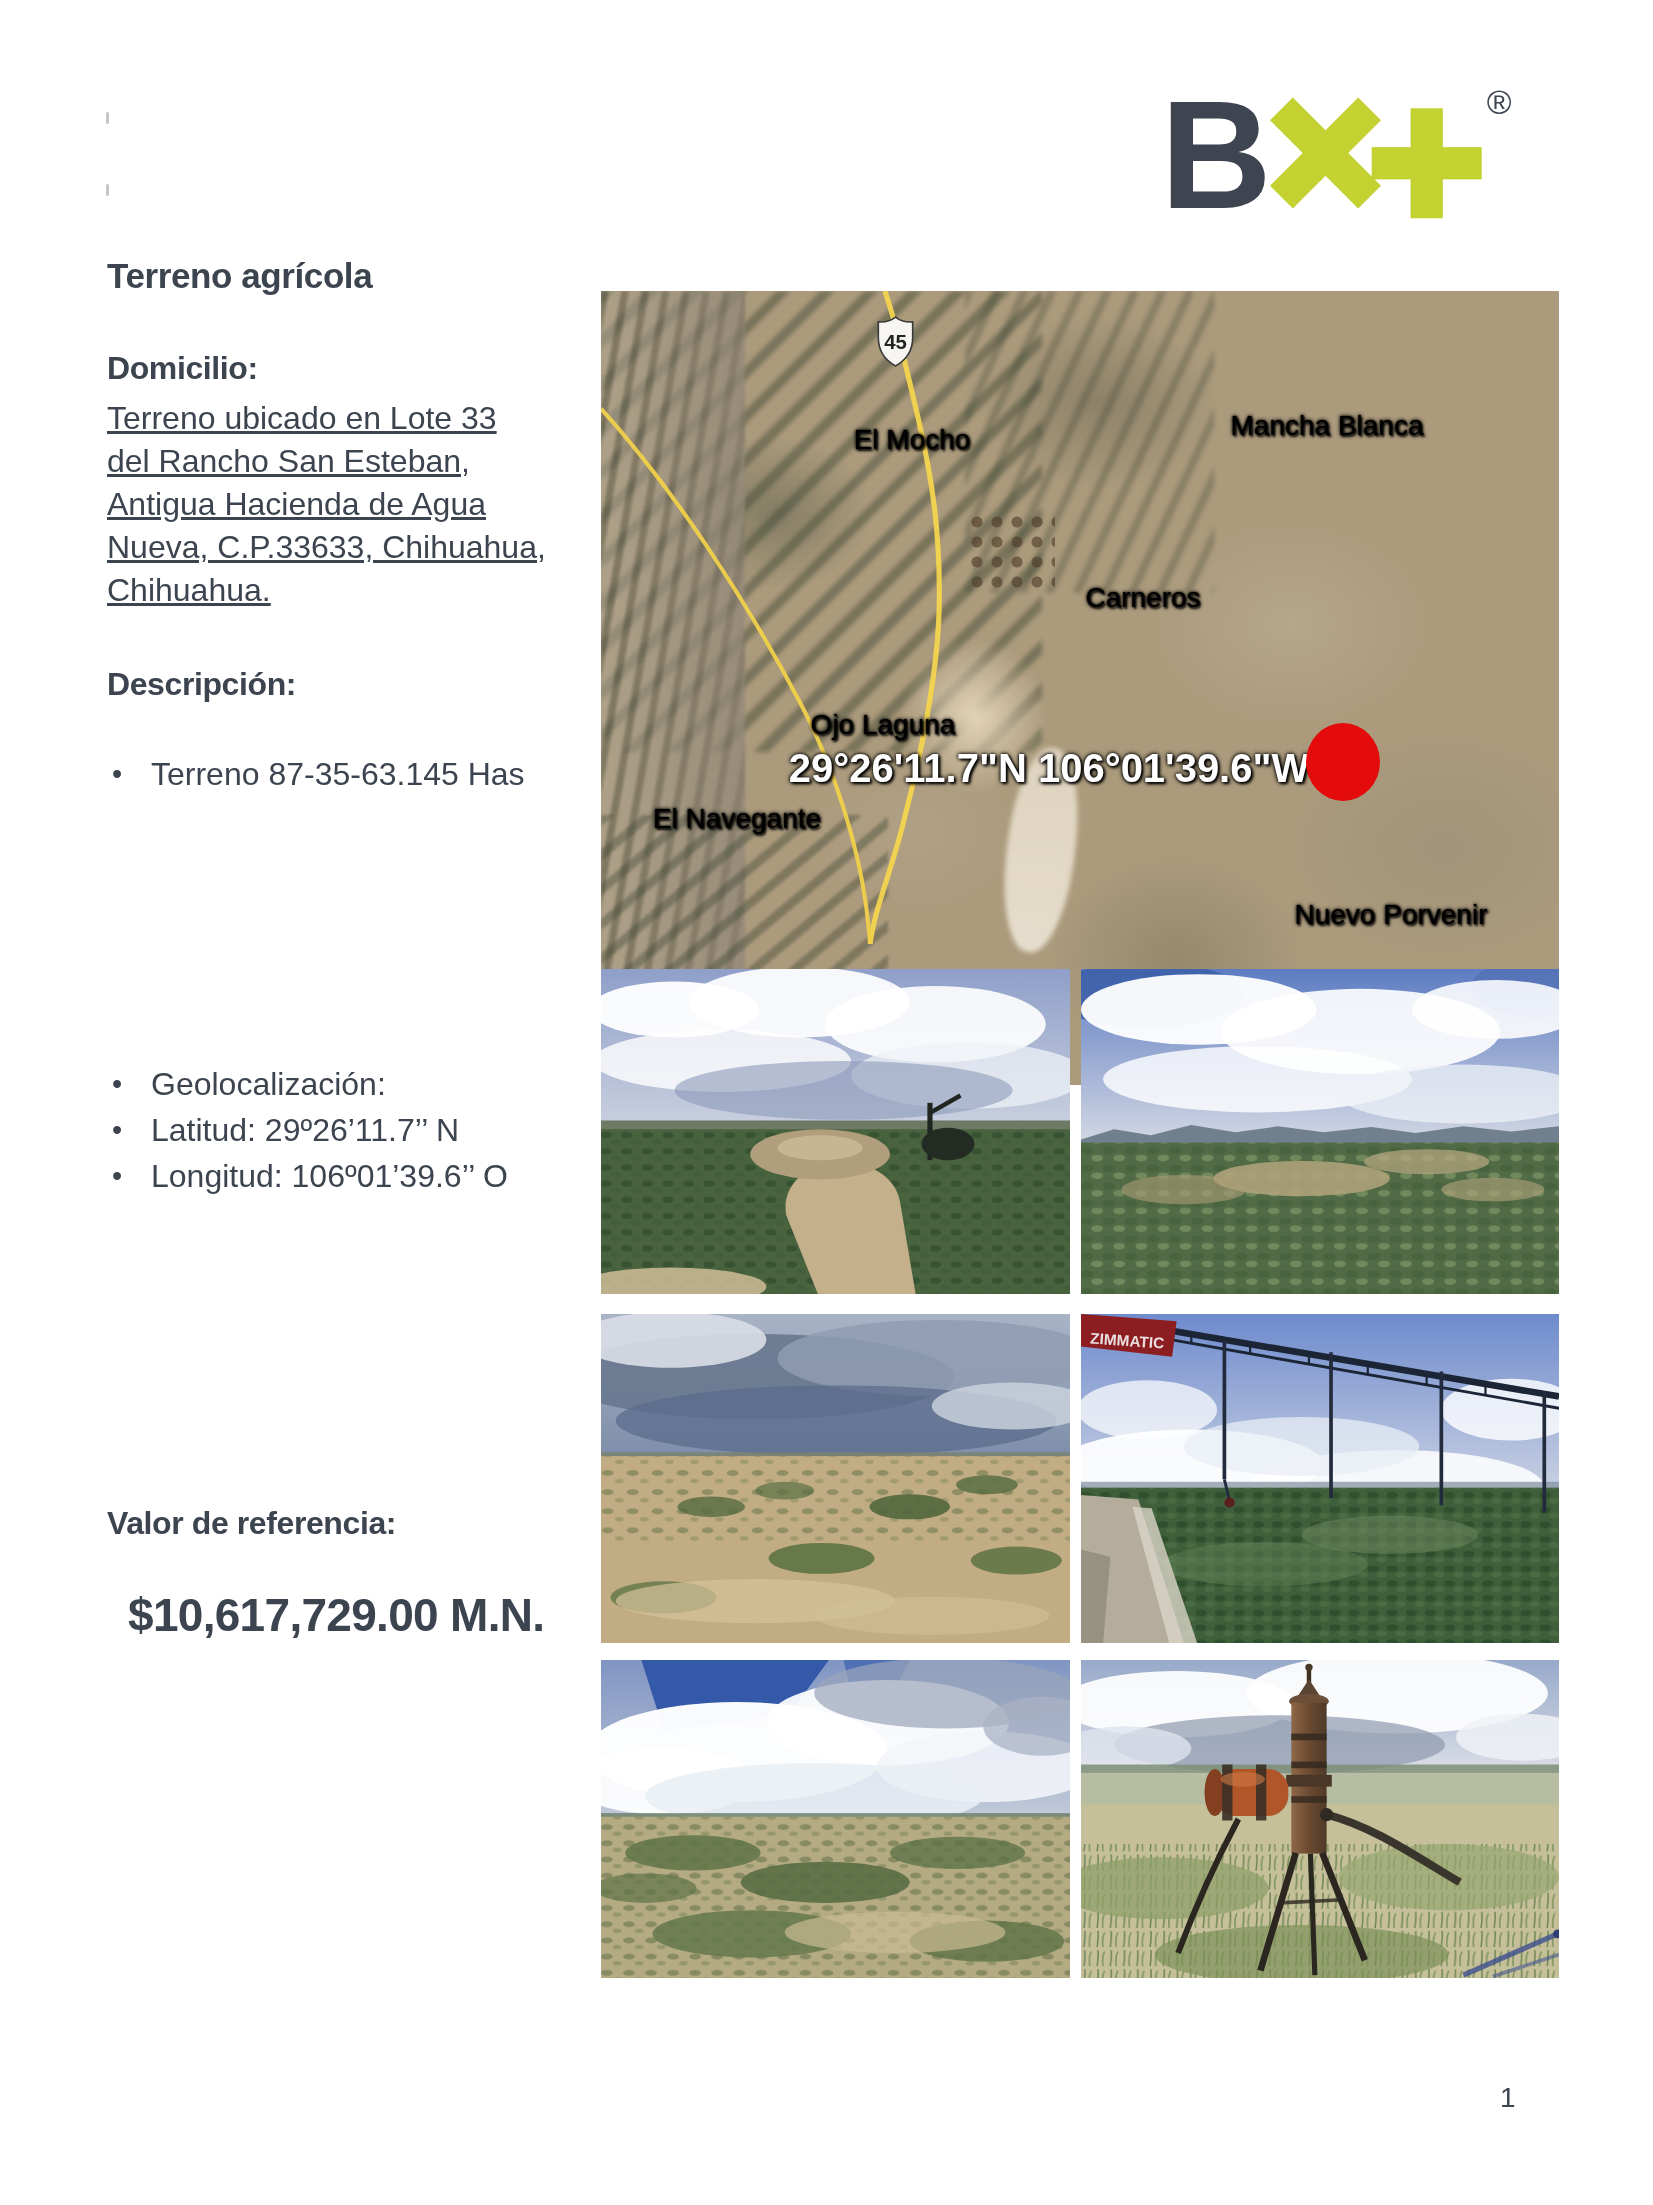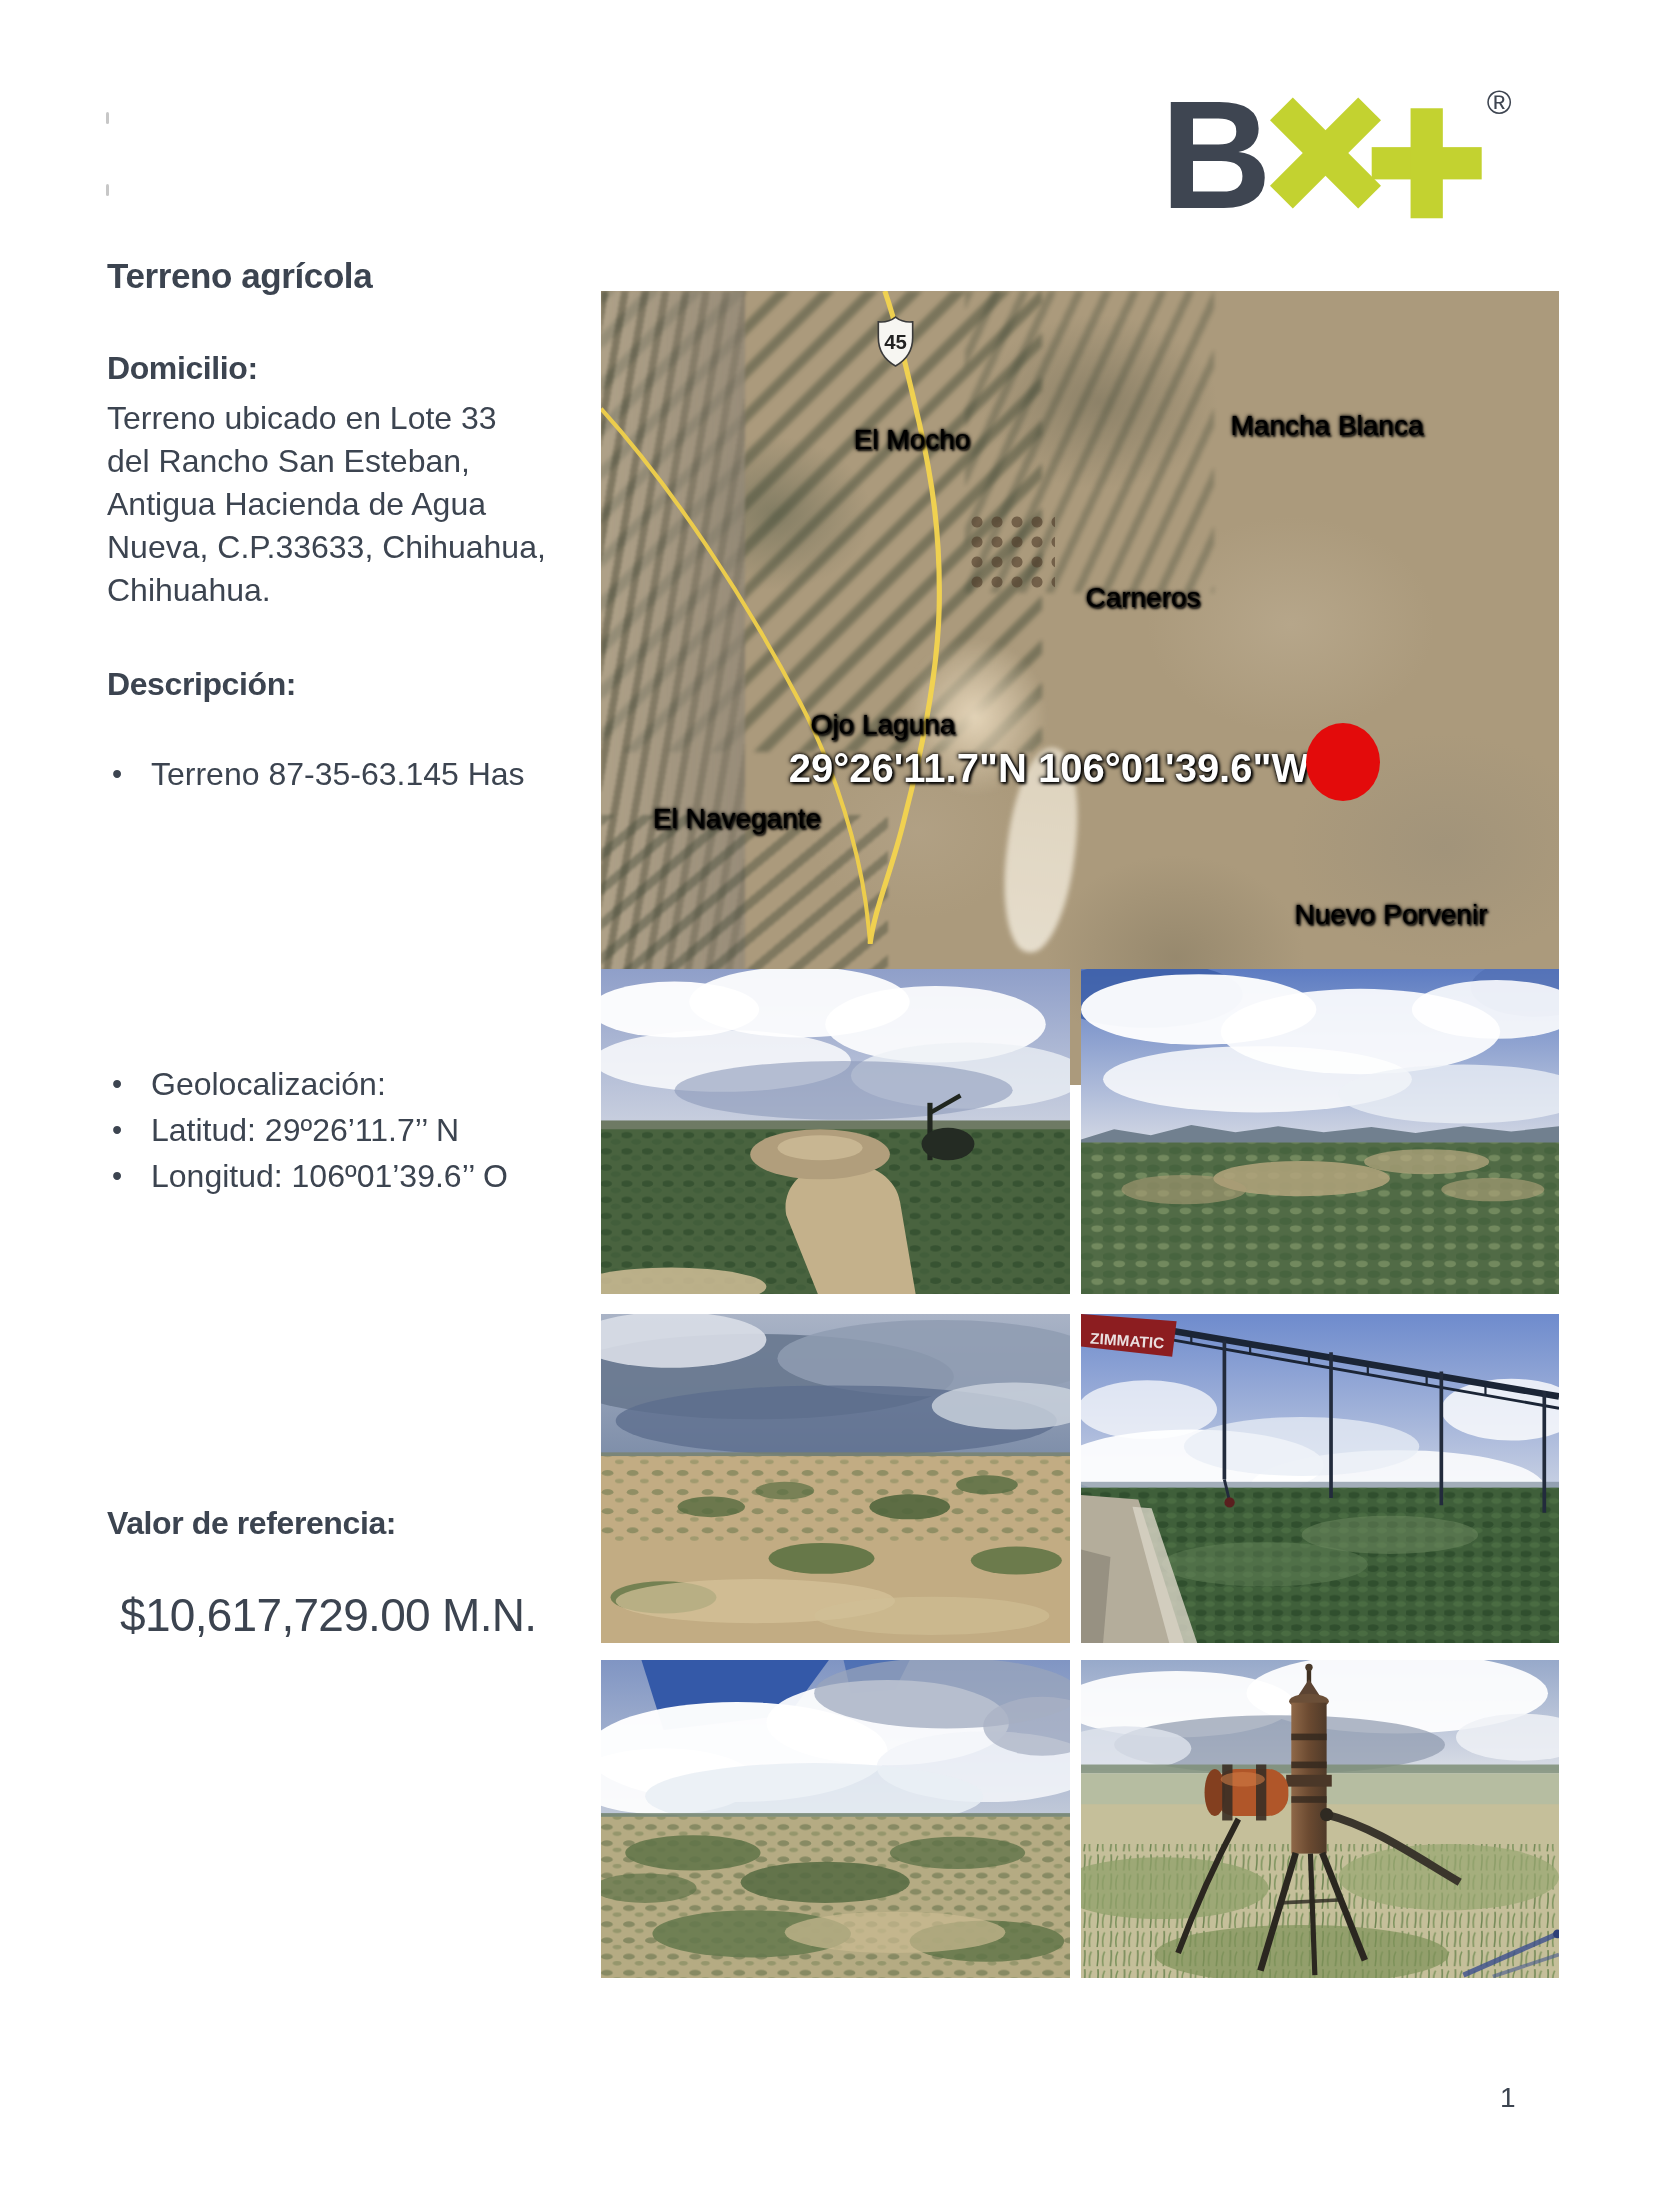--- a/index.html
+++ b/index.html
@@ -14,27 +14,27 @@
 
   
   .logo { position:absolute; left:1160px; top:76px; width:353px; height:143px; }
 
   
   .doc-title { position:absolute; left:107px; top:256px; font-size:35px; font-weight:bold; letter-spacing:-0.4px; }
   .sec-heading { position:absolute; font-size:32px; font-weight:bold; letter-spacing:-0.4px; }
   .h-domicilio { left:107px; top:350px; }
   .h-descripcion { left:107px; top:666px; }
   .h-valor { left:107px; top:1505px; }
-  .address { position:absolute; left:107px; top:397px; font-size:32px; line-height:43px; white-space:pre-line; width:515px; }
+  .address { position:absolute; left:107px; top:397px; font-size:32px; line-height:43px; white-space:pre-line; width:515px;text-decoration:underline; }
   .bullet-list { position:absolute; left:112px; list-style:none; }
   .bl-desc { top:751px; }
   .bl-geo { top:1061px; }
   .bullet-item { font-size:32px; line-height:46px; display:flex; }
   .bullet-item::before { content:"\2022"; width:39px; flex:0 0 39px; font-size:29px; }
-  .price { position:absolute; left:120px; top:1588px; font-size:46px; font-weight:normal; letter-spacing:-0.7px; }
+  .price { position:absolute; left:128px; top:1588px; font-size:46px; font-weight:bold; letter-spacing:-0.7px; }
   .page-number { position:absolute; left:1500px; top:2082px; font-size:28px; }
 
   
   .map { position:absolute; left:601px; top:291px; width:958px; height:794px; overflow:hidden; background:#ab9a7c; }
   .map-base { position:absolute; inset:0;
     background-image:
       radial-gradient(140px 110px at 18% 28%, rgba(92,97,76,.50), transparent 70%),
       radial-gradient(169px 125px at 52% 14%, rgba(104,100,80,.45), transparent 70%),
       radial-gradient(206px 154px at 72% 42%, rgba(193,178,152,.50), transparent 70%),
       radial-gradient(154px 125px at 33% 68%, rgba(184,168,142,.45), transparent 70%),

